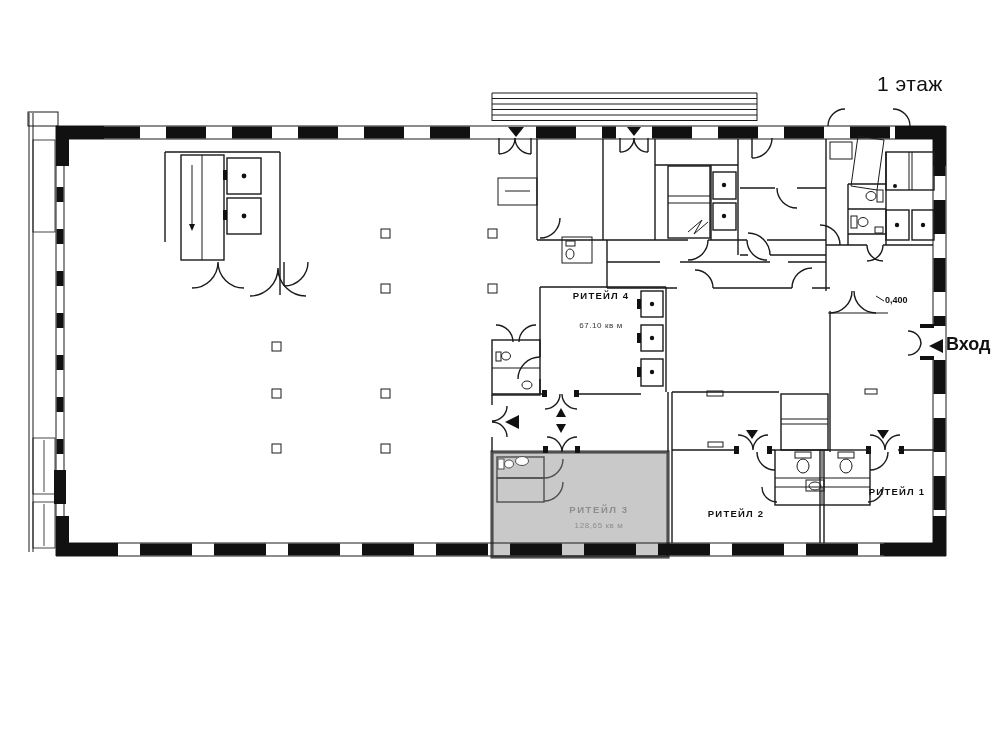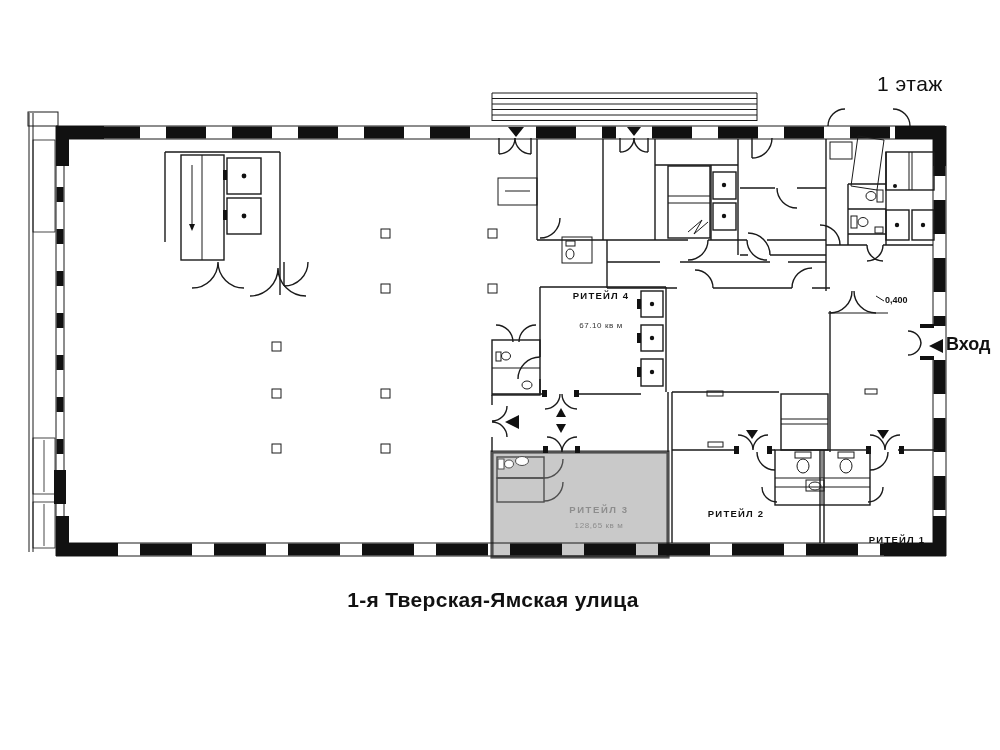--- a/index.html
+++ b/index.html
@@ -263,25 +263,24 @@
     <rect x="381" y="389" width="9" height="9"></rect>
     <rect x="381" y="444" width="9" height="9"></rect>
     <rect x="488" y="229" width="9" height="9"></rect>
     <rect x="488" y="284" width="9" height="9"></rect>
   </g>
 
   <polygon class="blk" points="943,339 943,353 929,346"></polygon>
 </svg>
 
 <div class="lbl floor-lbl" style="left:877px;top:72px;text-align:right;">1 этаж</div>
-<div class="lbl street-lbl center" style="left:493px;top:588px;">1-я Тверская-Ямская улица</div>
 <div class="lbl entr-lbl" style="left:946px;top:334px;">Вход</div>
 <div class="lbl lvl-lbl" style="left:885px;top:295px;">0,400</div>
 
 <div class="lbl room-lbl center" style="left:601px;top:290px;">РИТЕЙЛ 4</div>
 <div class="lbl room-area center" style="left:601px;top:321px;">67.10 кв м</div>
 
 <div class="lbl room-lbl center gray-t" style="left:599px;top:504px;letter-spacing:1.6px;">РИТЕЙЛ 3</div>
 <div class="lbl room-area center gray-t" style="left:599px;top:521px;">128,65 кв м</div>
 
 <div class="lbl room-lbl center" style="left:736px;top:508px;">РИТЕЙЛ 2</div>
-<div class="lbl room-lbl center" style="left:897px;top:534px;">РИТЕЙЛ 1</div>
+<div class="lbl room-lbl center" style="left:897px;top:486px;">РИТЕЙЛ 1</div>
 </div>
 
 </body></html>

